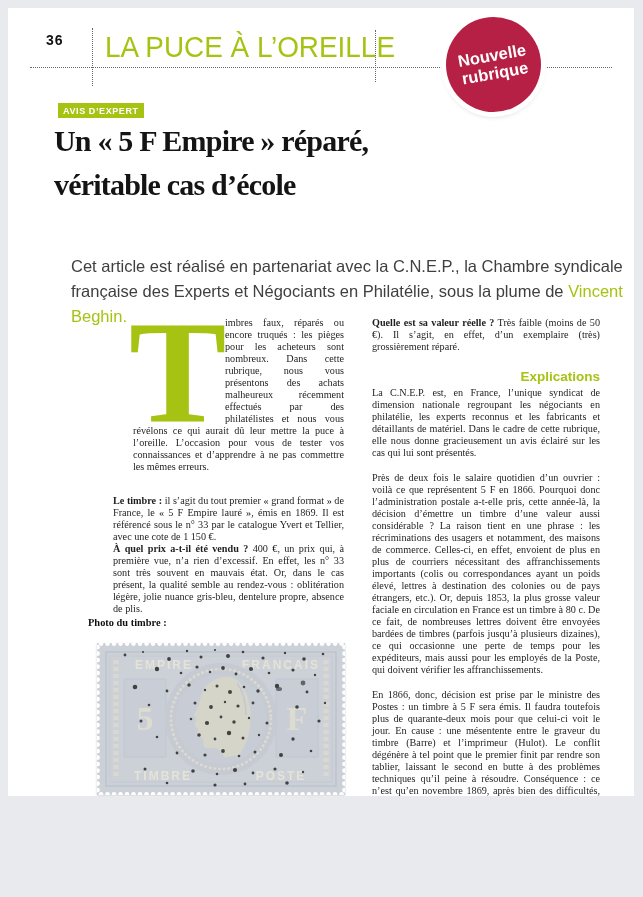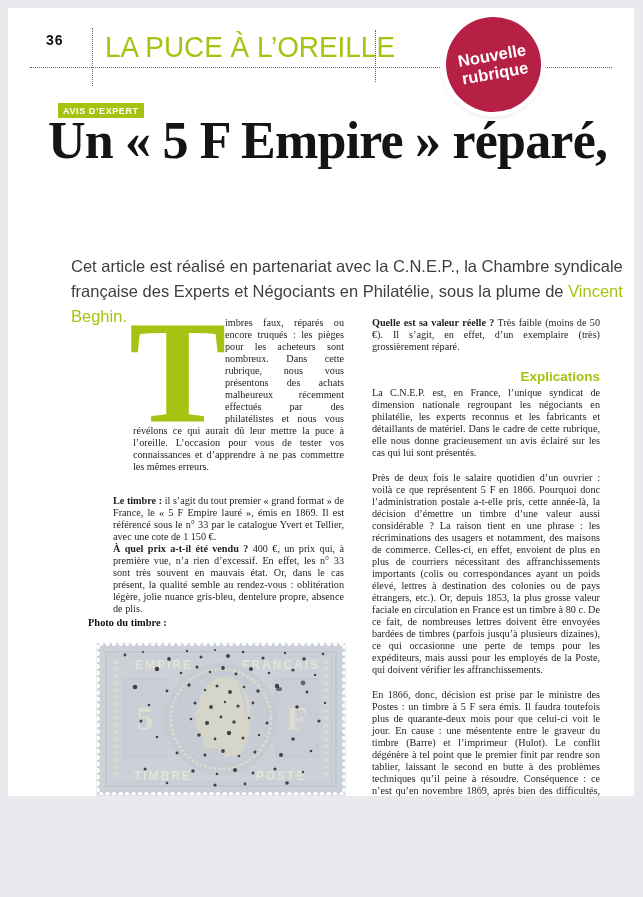--- a/index.html
+++ b/index.html
@@ -44,23 +44,23 @@
     font:700 16.5px/1.1 "Liberation Sans",sans-serif;
   }
   .badge-text span{display:block;}
   
   .kicker{
     position:absolute;left:50px;top:95px;background:var(--green);color:#fff;
     font:700 9px "Liberation Sans",sans-serif;letter-spacing:.6px;
     padding:2.5px 5px 2px 5px;
   }
   .title{
-    position:absolute;left:40px;top:111px;margin:0;width:560px;
+    position:absolute;left:46px;top:111px;margin:0;width:560px;
     font-family:"Liberation Serif",serif;font-weight:700;
-    font-size:52px;line-height:44px;letter-spacing:-.8px;color:#141414;
+    font-size:30px;line-height:44px;letter-spacing:-.8px;color:#141414;
   }
   .title .tl{display:block;}
   .intro{
     position:absolute;left:47px;top:230px;margin:16px;width:552px;
     font:400 16.5px/25px "Liberation Sans",sans-serif;color:#3f3f3f;
   }
   .green{color:var(--green);}
   
   .col{position:absolute;top:309px;color:var(--ink);
     font-family:"Liberation Serif",serif;font-size:10.2px;line-height:12px;
@@ -112,20 +112,21 @@
   <div class="badge">
     <div class="badge-text">
       <span>Nouvelle</span>
       <span>rubrique</span>
     </div>
   </div>
 
   <div class="kicker">AVIS D’EXPERT</div>
   <h1 class="title">
     <span class="tl">Un « 5 F Empire » réparé,</span>
+    <span class="tl">véritable cas d’école</span>
   </h1>
   <p class="intro"><span>Cet article est réalisé en partenariat avec la C.N.E.P., la Chambre syndicale française des Experts et Négociants en Philatélie, sous la plume de </span><span class="green">Vincent Beghin.</span></p>
 
   <div class="col col-left">
     <p class="lead"><span class="dropcap">T</span><span>imbres faux, réparés ou encore truqués : les pièges pour les acheteurs sont nombreux. Dans cette rubrique, nous vous présentons des achats malheureux récemment effectués par des philatélistes et nous vous révélons ce qui aurait dû leur mettre la puce à l’oreille. L’occasion pour vous de tester vos connaissances et d’apprendre à ne pas commettre les mêmes erreurs.</span></p>
     <p class="bp mt"><b>Le timbre :</b><span> il s’agit du tout premier « grand format » de France, le « 5 F Empire lauré », émis en 1869. Il est référencé sous le n° 33 par le catalogue Yvert et Tellier, avec une cote de 1 150 €.</span></p>
     <p class="bp"><b>À quel prix a-t-il été vendu ?</b><span> 400 €, un prix qui, à première vue, n’a rien d’excessif. En effet, les n° 33 sont très souvent en mauvais état. Or, dans le cas présent, la qualité semble au rendez-vous : oblitération légère, jolie nuance gris-bleu, dentelure propre, absence de plis.</span></p>
   </div>
 
   <div class="photo-label">Photo du timbre :</div>

